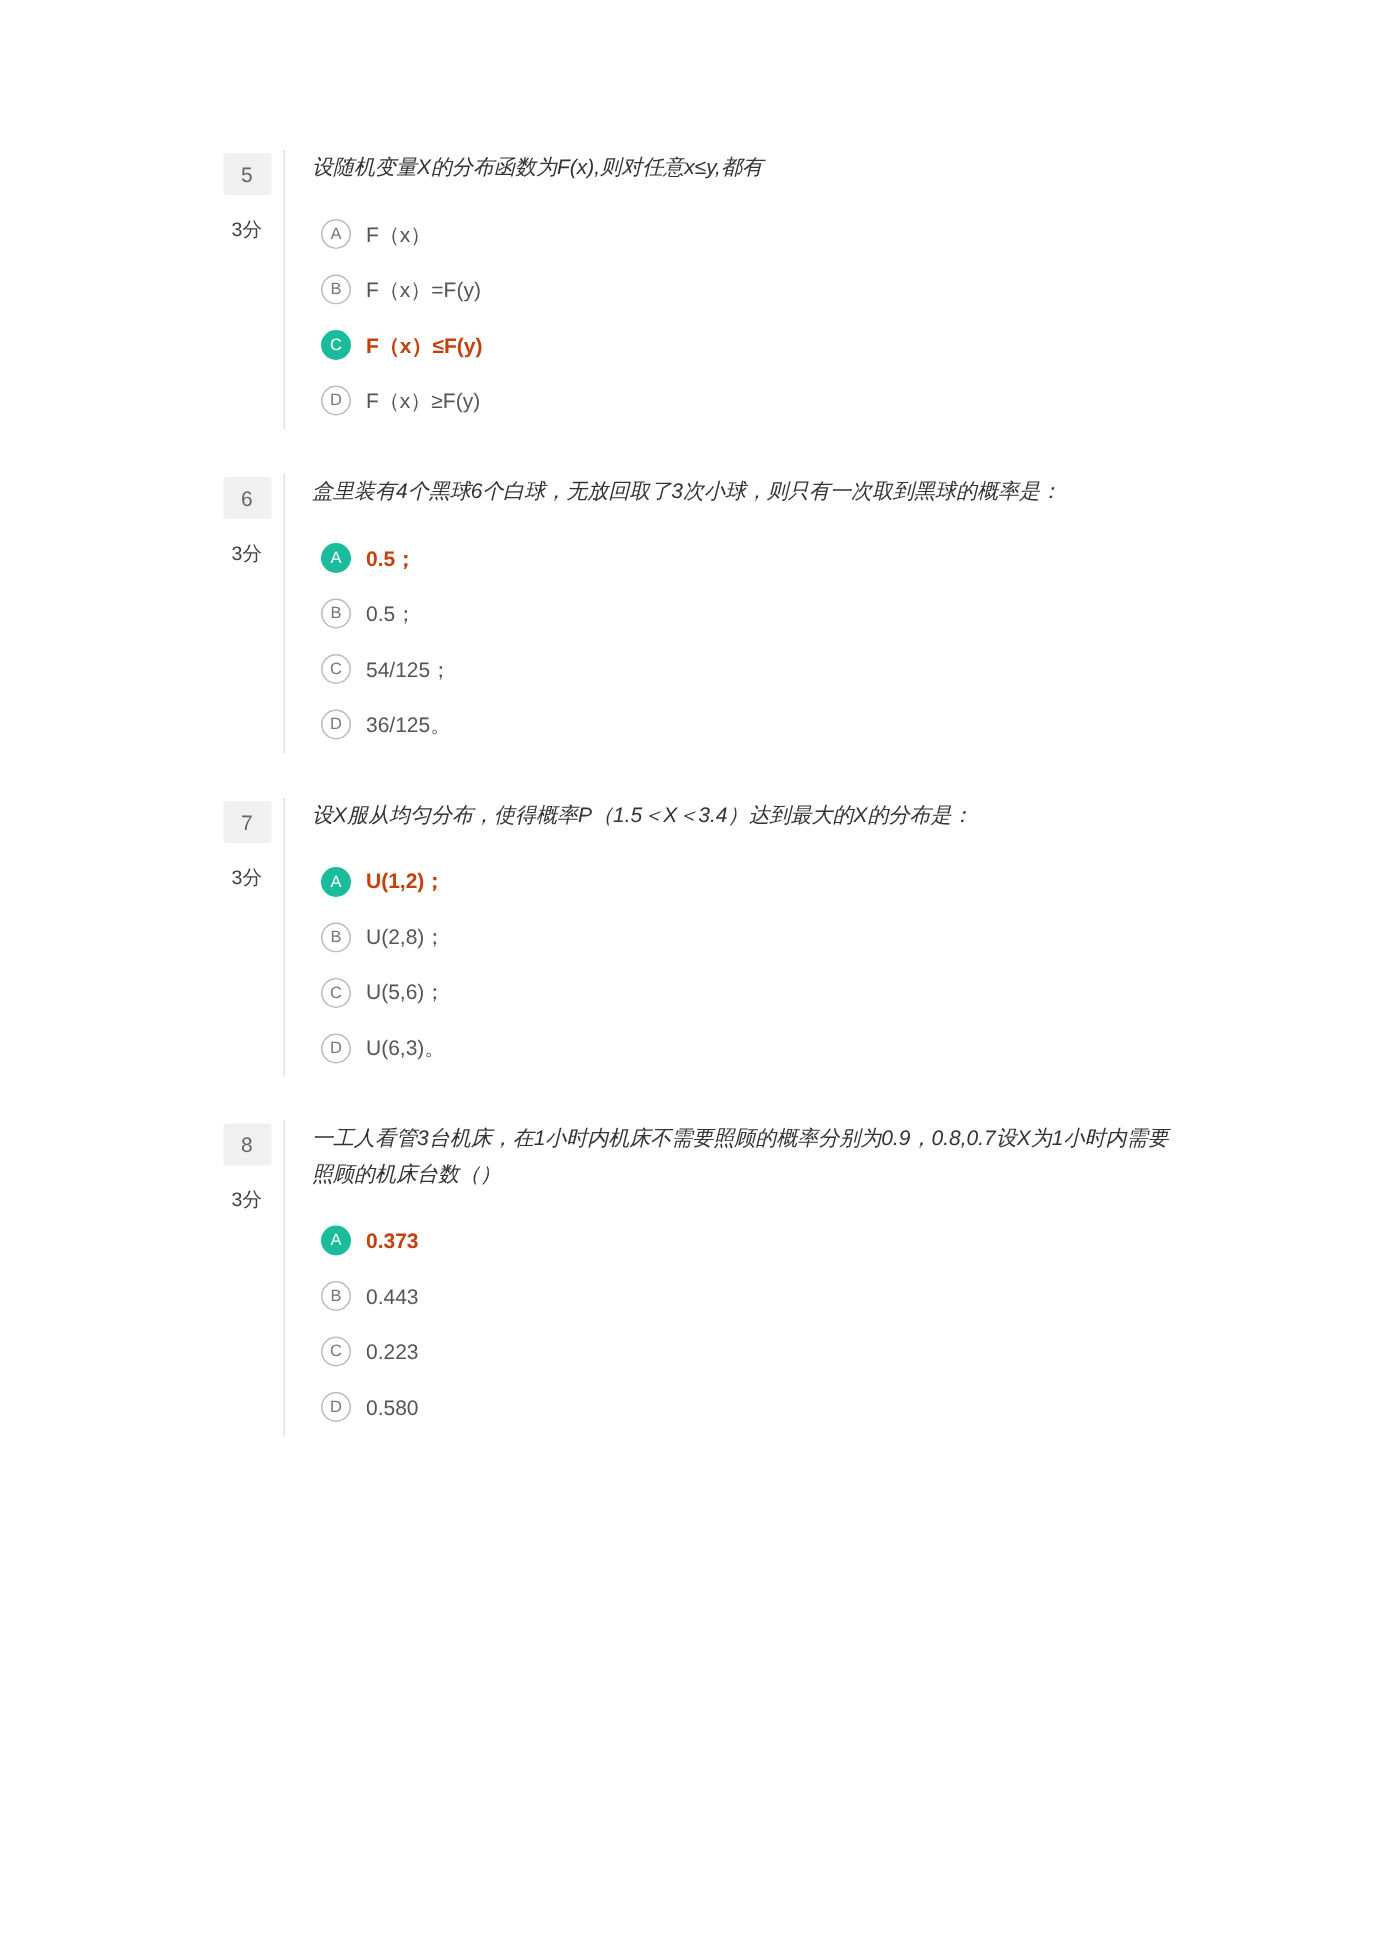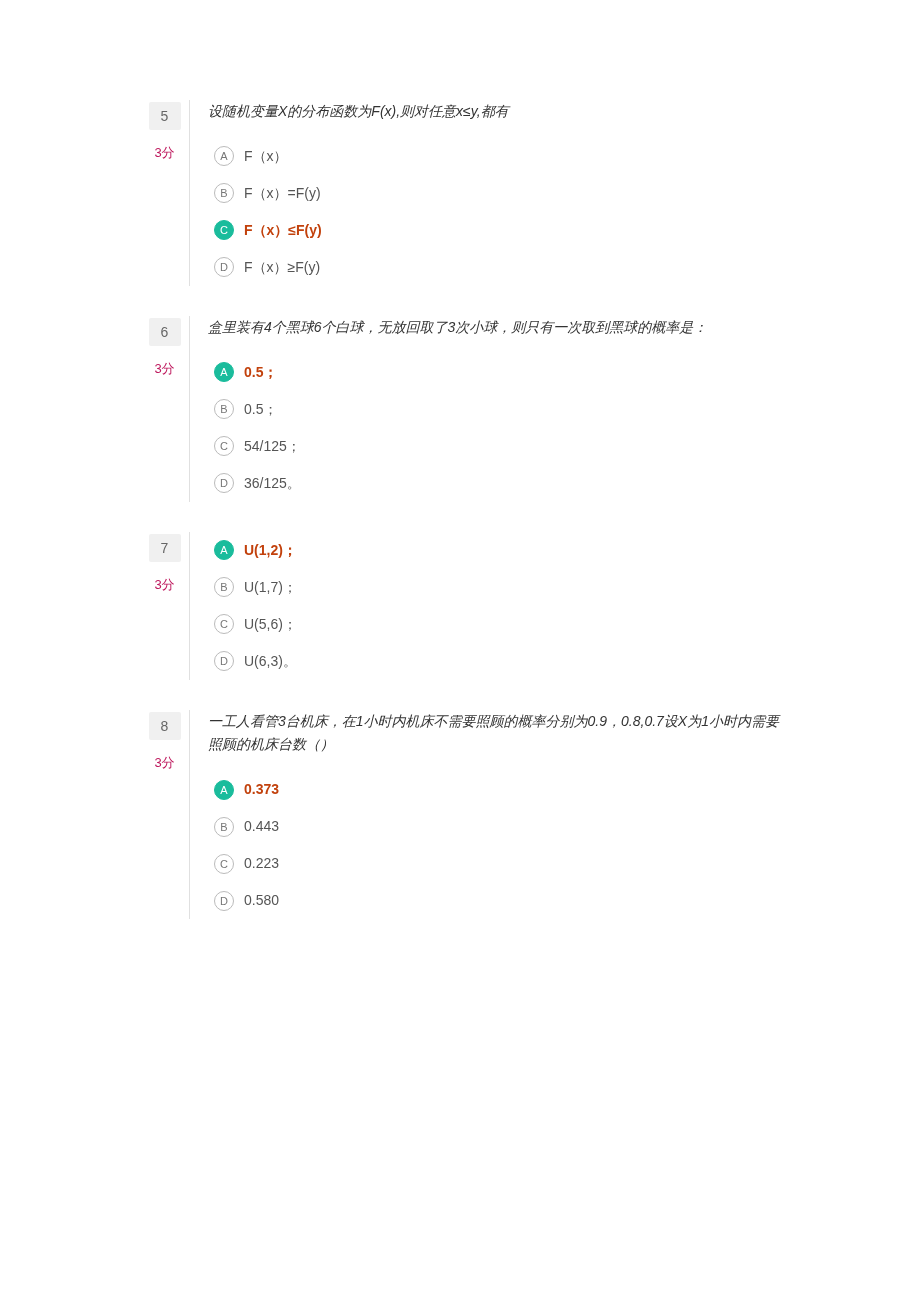--- a/index.html
+++ b/index.html
@@ -28,21 +28,21 @@
     background: #f0f0f0;
     color: #666;
     width: 32px;
     height: 28px;
     line-height: 28px;
     font-size: 14px;
     margin-top: 2px;
     border-radius: 2px;
   }
   .q-score {
-    color: #be185d;
+    color: #404040;
     font-size: 13px;
     margin-top: 14px;
   }
   .q-right {
     flex: 1;
     padding-left: 18px;
   }
   .q-stem {
     color: #333;
     font-size: 14px;
@@ -132,28 +132,29 @@
           <div class="opt">
             <span class="circle">D</span>
             <span class="opt-text">36/125。</span>
           </div>
         </div>
       </div>
     </div>
     <div class="question-block">
       <div class="q-left"><div class="q-num">7</div><div class="q-score">3分</div></div>
       <div class="q-right">
+        <div class="q-stem">设X服从均匀分布，使得概率P（1.5＜X＜3.4）达到最大的X的分布是：</div>
         <div class="options">
           <div class="opt selected">
             <span class="circle">A</span>
             <span class="opt-text">U(1,2)；</span>
           </div>
           <div class="opt">
             <span class="circle">B</span>
-            <span class="opt-text">U(1,7)；</span>
+            <span class="opt-text">U(2,8)；</span>
           </div>
           <div class="opt">
             <span class="circle">C</span>
             <span class="opt-text">U(5,6)；</span>
           </div>
           <div class="opt">
             <span class="circle">D</span>
             <span class="opt-text">U(6,3)。</span>
           </div>
         </div>

